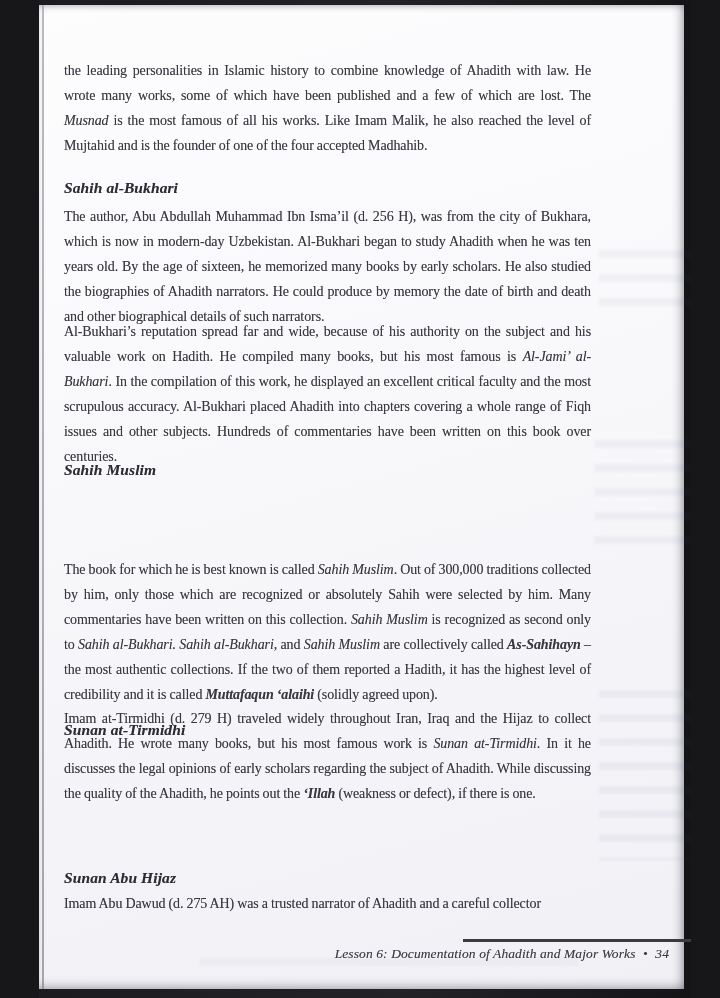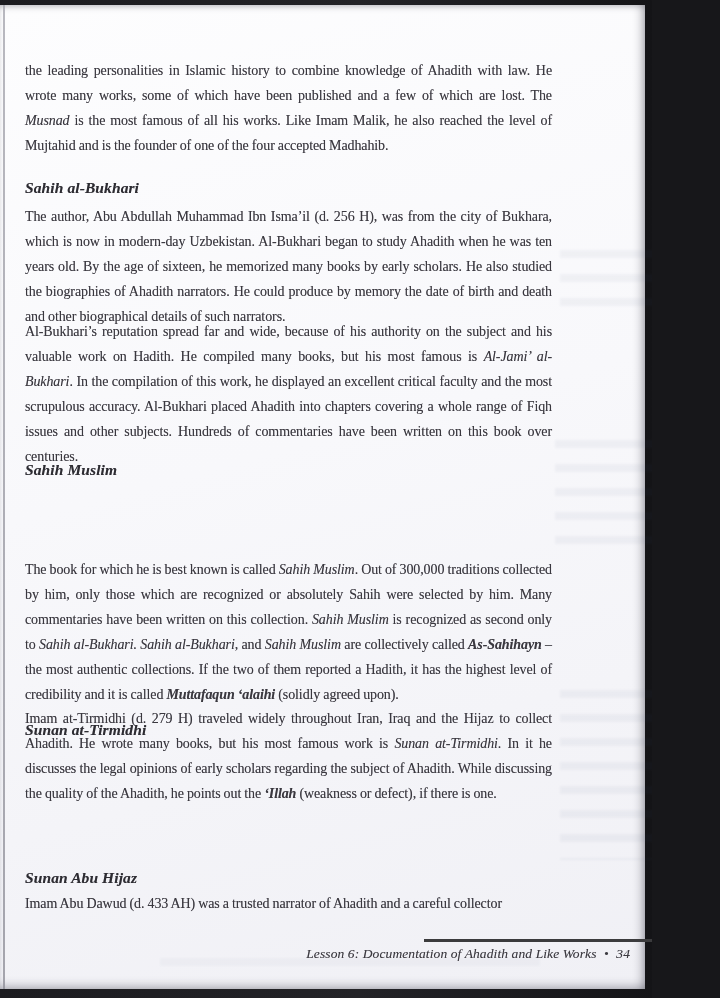--- a/index.html
+++ b/index.html
@@ -4,20 +4,21 @@
 <style>
   html,body{margin:0;padding:0;}
   body{
     width:720px;height:998px;
     font-family:"Liberation Serif","DejaVu Serif",serif;
     background:#17171a;
   }
   .scan{
     position:relative;width:652px;height:998px;overflow:hidden;
     background:linear-gradient(90deg,#1c1c20,#232327 55%,#141417);
+    margin-left:39px;
   }
   .page{
     position:absolute;left:0;top:5px;right:7px;bottom:9px;
     background:linear-gradient(165deg,#fdfdfe 0%,#f8f8fb 45%,#f0f0f5 100%);
     box-shadow:
       inset -8px 0 10px -5px rgba(40,40,55,.35),
       inset 0 -8px 10px -5px rgba(40,40,55,.30),
       inset 0 5px 7px -4px rgba(40,40,55,.30);
   }
   .gutter-line{
@@ -95,23 +96,23 @@
     <p class="para p1"><span>The author, Abu Abdullah Muhammad Ibn Isma’il (d. 256 H), was from the city of Bukhara, which is now in modern-day Uzbekistan. Al-Bukhari began to study Ahadith when he was ten years old. By the age of sixteen, he memorized many books by early scholars. He also studied the biographies of Ahadith narrators. He could produce by memory the date of birth and death and other biographical details of such narrators.</span></p>
     <p class="para p2"><span>Al-Bukhari’s reputation spread far and wide, because of his authority on the subject and his valuable work on Hadith. He compiled many books, but his most famous is </span><span class="i">Al-Jami’ al-Bukhari</span><span>. In the compilation of this work, he displayed an excellent critical faculty and the most scrupulous accuracy. Al-Bukhari placed Ahadith into chapters covering a whole range of Fiqh issues and other subjects. Hundreds of commentaries have been written on this book over centuries.</span></p>
 
     <h2 class="h h2">Sahih Muslim</h2>
     <p class="para p4"><span>The book for which he is best known is called </span><span class="i">Sahih Muslim</span><span>. Out of 300,000 traditions collected by him, only those which are recognized or absolutely Sahih were selected by him. Many commentaries have been written on this collection. </span><span class="i">Sahih Muslim</span><span> is recognized as second only to </span><span class="i">Sahih al-Bukhari. Sahih al-Bukhari</span><span>, and </span><span class="i">Sahih Muslim</span><span> are collectively called </span><span class="bi">As-Sahihayn</span><span> – the most authentic collections. If the two of them reported a Hadith, it has the highest level of credibility and it is called </span><span class="bi">Muttafaqun ‘alaihi</span><span> (solidly agreed upon).</span></p>
 
     <h2 class="h h3">Sunan at-Tirmidhi</h2>
     <p class="para p5"><span>Imam at-Tirmidhi (d. 279 H) traveled widely throughout Iran, Iraq and the Hijaz to collect Ahadith. He wrote many books, but his most famous work is </span><span class="i">Sunan at-Tirmidhi</span><span>. In it he discusses the legal opinions of early scholars regarding the subject of Ahadith. While discussing the quality of the Ahadith, he points out the </span><span class="bi">‘Illah</span><span> (weakness or defect), if there is one.</span></p>
 
     <h2 class="h h4">Sunan Abu Hijaz</h2>
-    <p class="para p6"><span>Imam Abu Dawud (d. 433 AH) was a trusted narrator of Ahadith and a careful collector</span></p>
+    <p class="para p6"><span>Imam Abu Dawud (d. 275 AH) was a trusted narrator of Ahadith and a careful collector</span></p>
 
     <div class="footer-rule"></div>
     <div class="footer">
-      <span>Lesson 6: Documentation of Ahadith and Like Works</span>
+      <span>Lesson 6: Documentation of Ahadith and Major Works</span>
       <span>•</span>
       <span>34</span>
     </div>
 
   </div>
 </div>
 
 </body></html>

